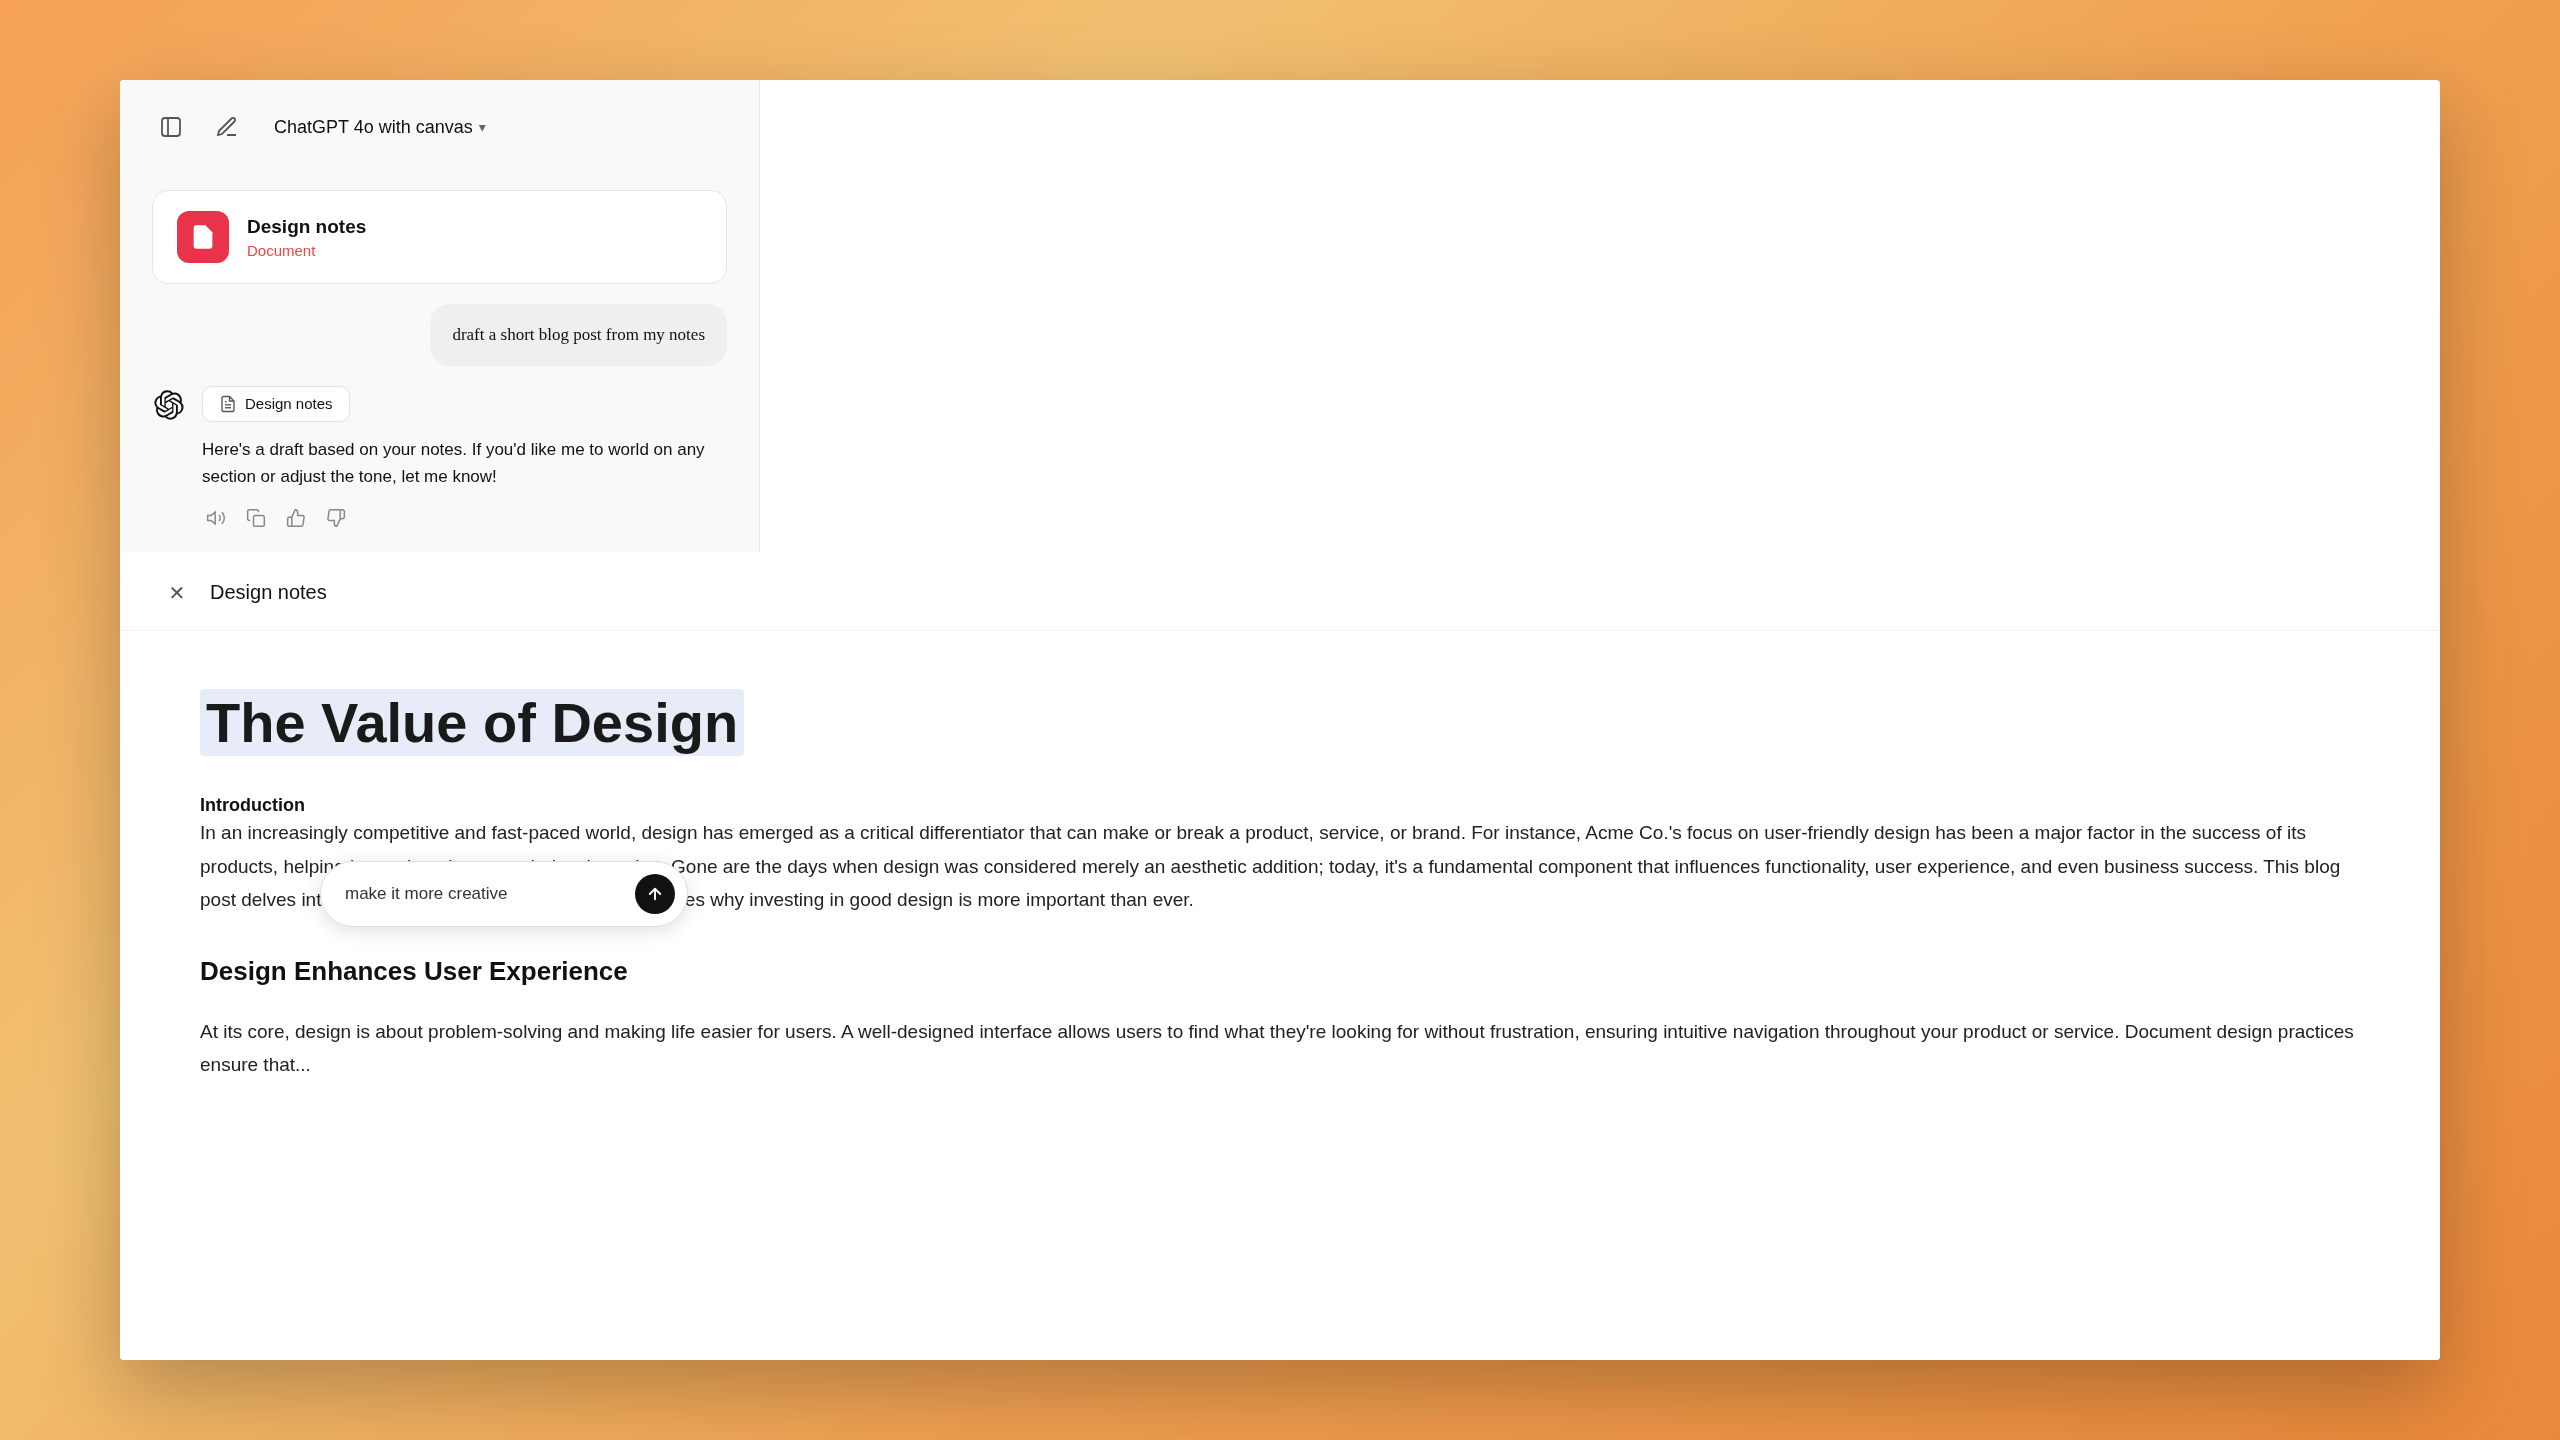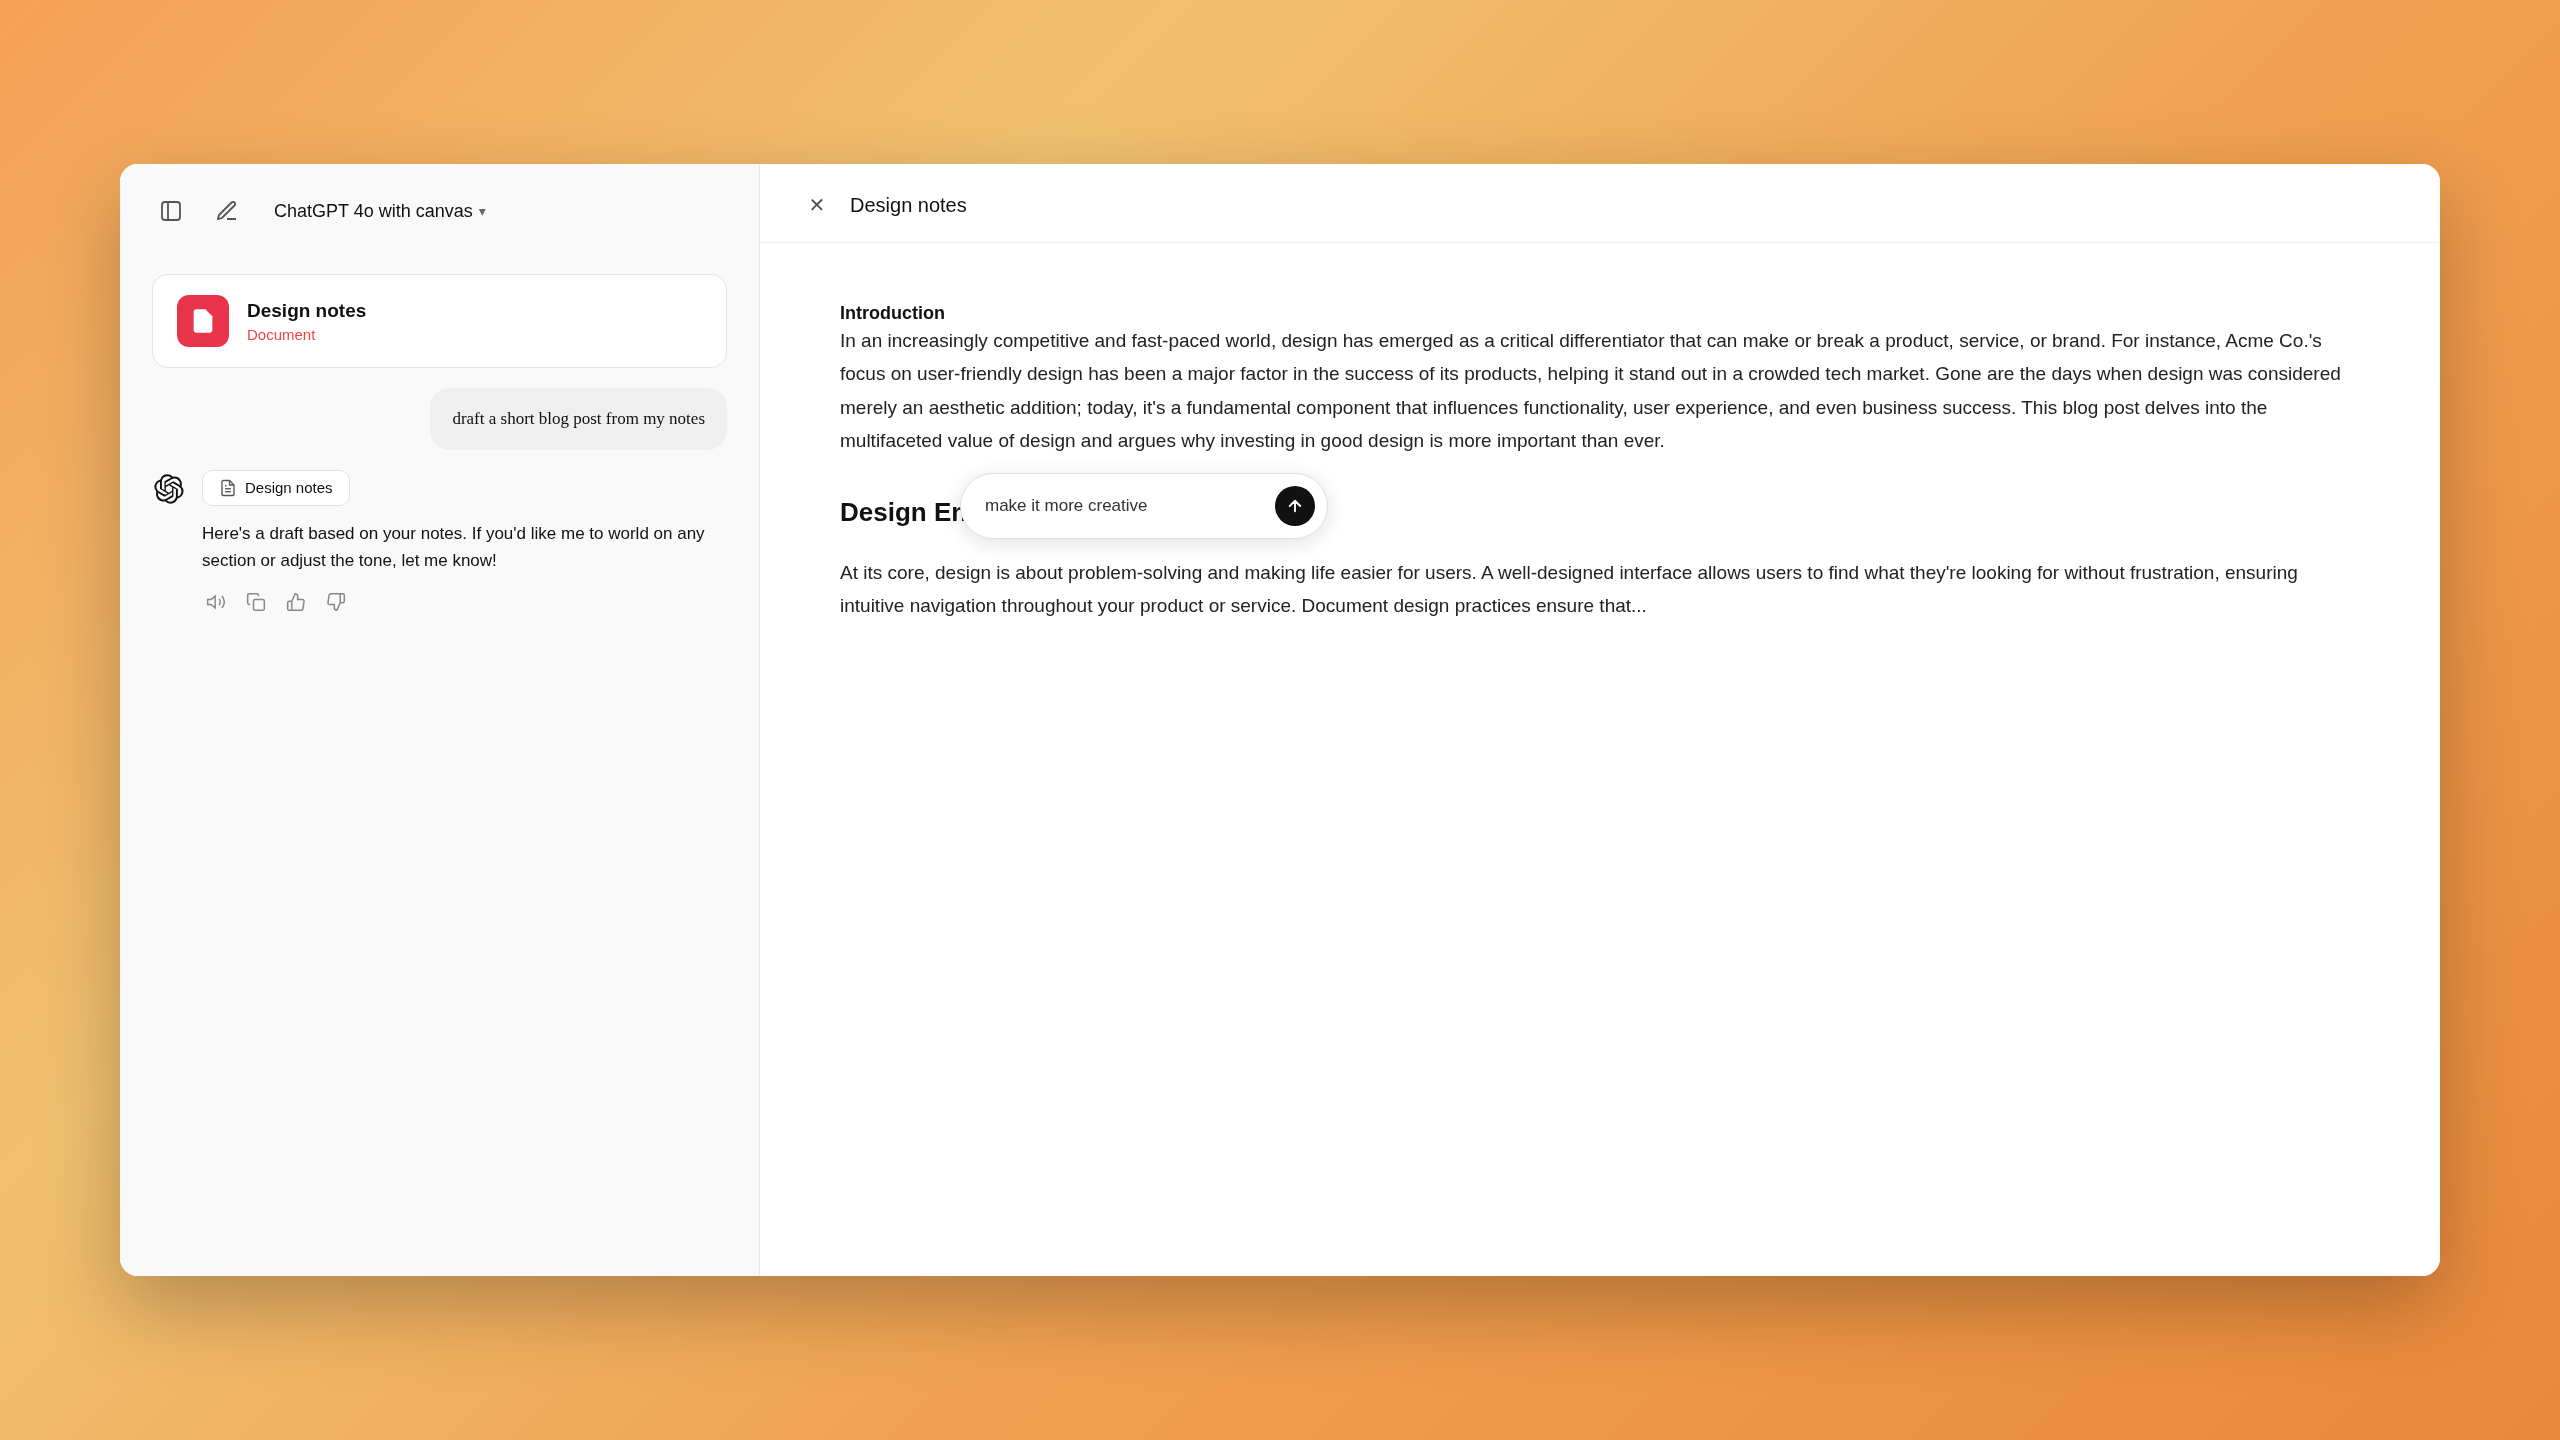--- a/index.html
+++ b/index.html
@@ -11,25 +11,26 @@
       background: linear-gradient(135deg, #f5a055 0%, #f0c070 30%, #f0a050 60%, #e8883a 100%);
       font-family: -apple-system, BlinkMacSystemFont, 'Segoe UI', sans-serif;
       display: flex;
       align-items: center;
       justify-content: center;
     }
 
     .app-window {
       display: flex;
       width: 2320px;
-      height: 1112px;
+      height: 1280px;
       background: #fff;
-      border-radius: 18px;
+      border-radius: 4px;
       overflow: hidden;
       box-shadow: 0 30px 80px rgba(0,0,0,0.25);
+      flex-direction: column;
     }
 
     
     .left-panel {
       width: 640px;
       min-width: 640px;
       background: #f9f9f9;
       border-right: 1px solid #e5e5e5;
       display: flex;
       flex-direction: column;
@@ -423,20 +424,23 @@
 
   <div class="right-panel">
 
     <div class="right-header">
       <button class="close-btn">✕</button>
       <span class="right-panel-title">Design notes</span>
     </div>
 
     <div class="right-content">
 
+      <div class="article-title-wrap">
+        <span class="article-title">The Value of Design</span>
+      </div>
 
       <div class="inline-edit-popover">
         <input class="inline-edit-input" type="text" value="make it more creative" style="">
         <button class="inline-send-btn">
           <svg viewBox="0 0 24 24" xmlns="http://www.w3.org/2000/svg">
             <path d="M12 19V5M5 12l7-7 7 7" stroke="white" stroke-width="2.5" stroke-linecap="round" stroke-linejoin="round" fill="none"></path>
           </svg>
         </button>
       </div>
 

